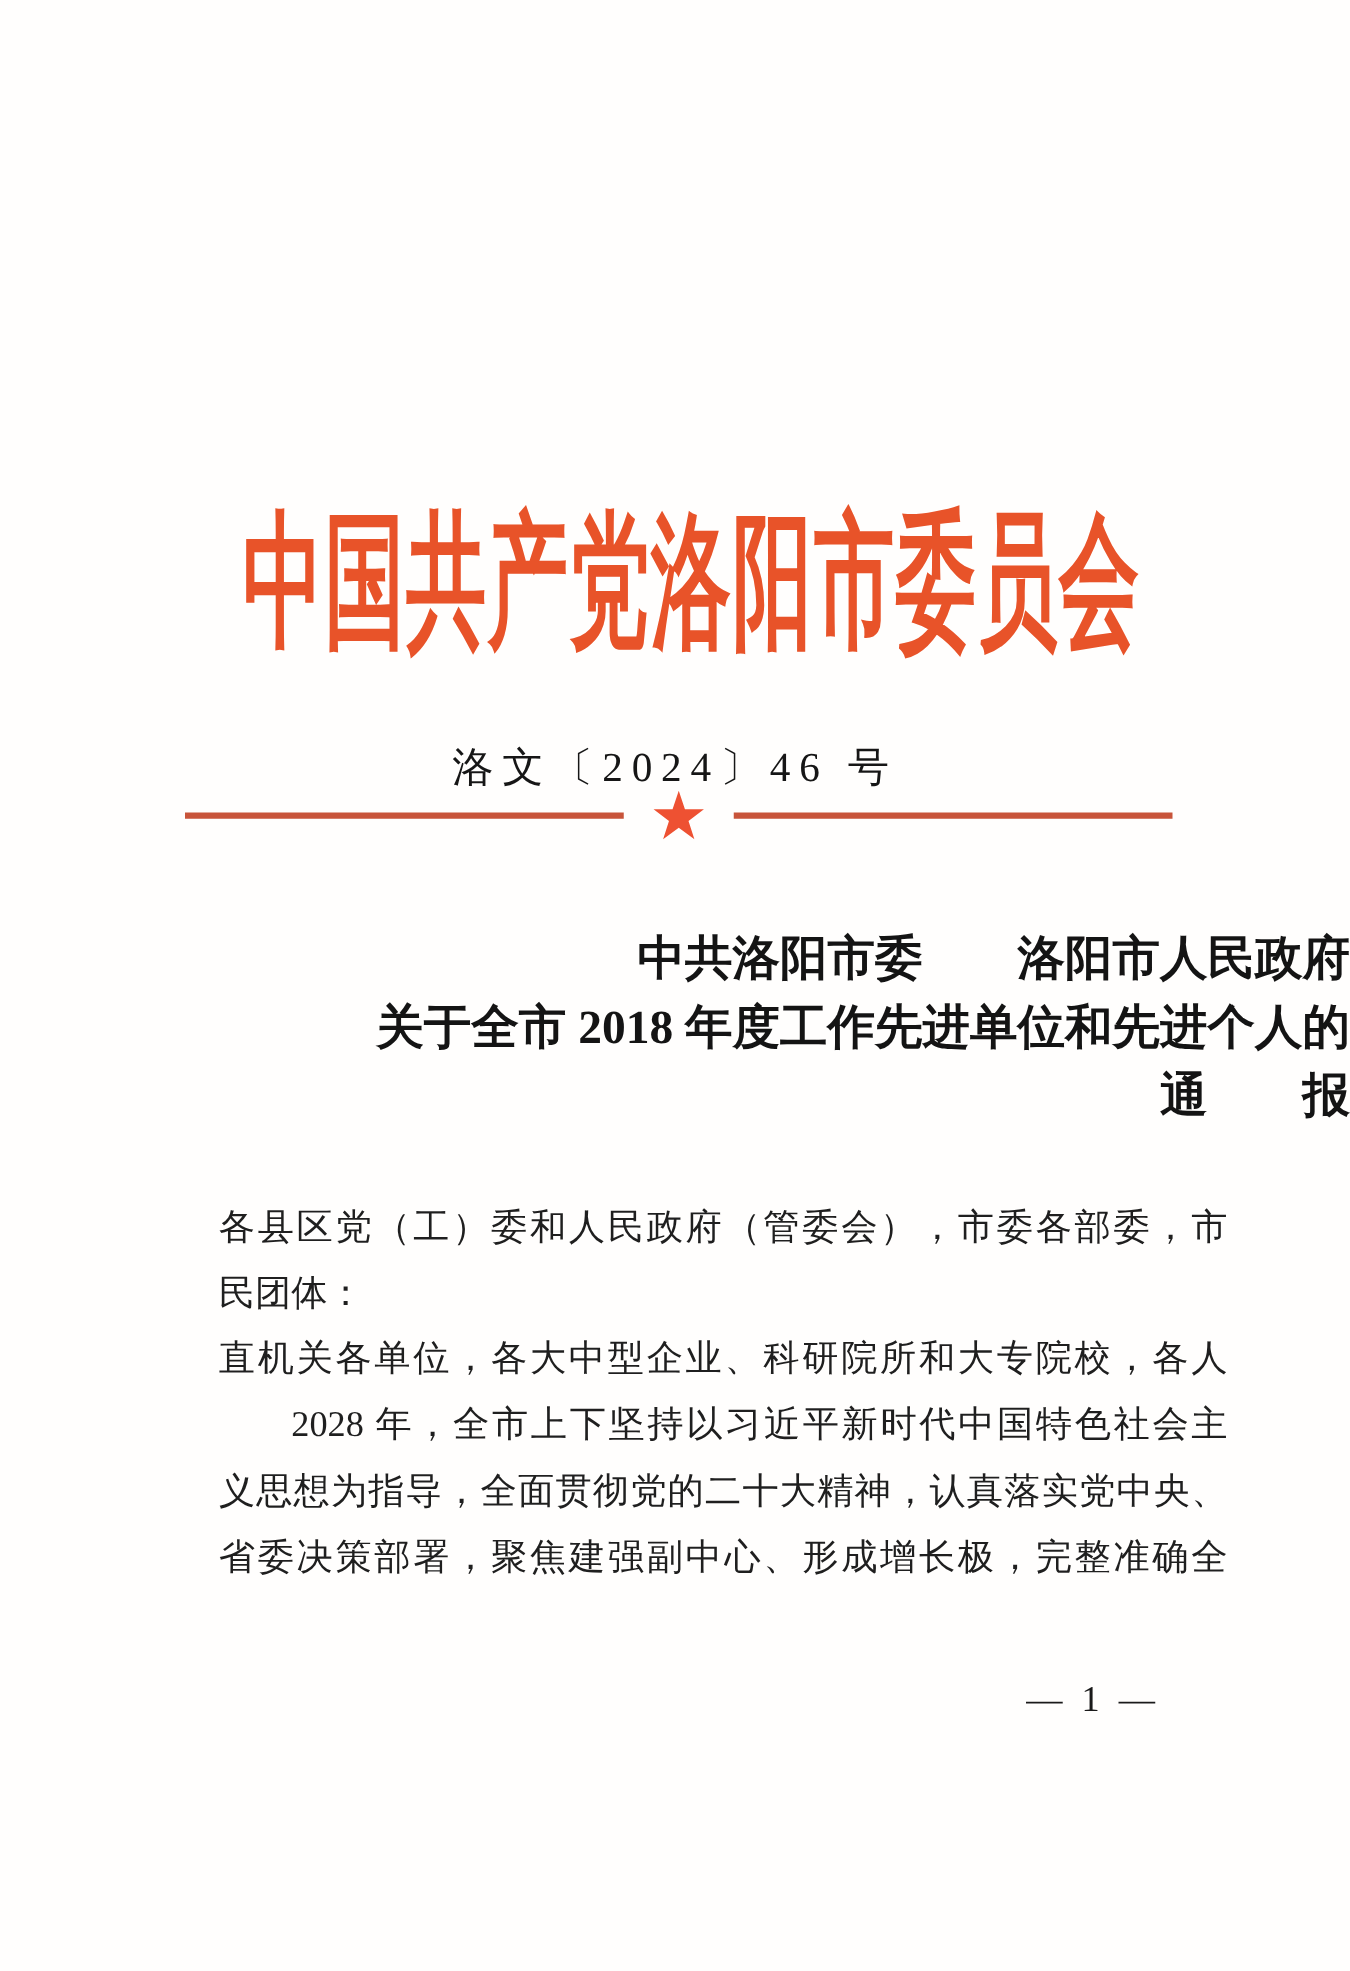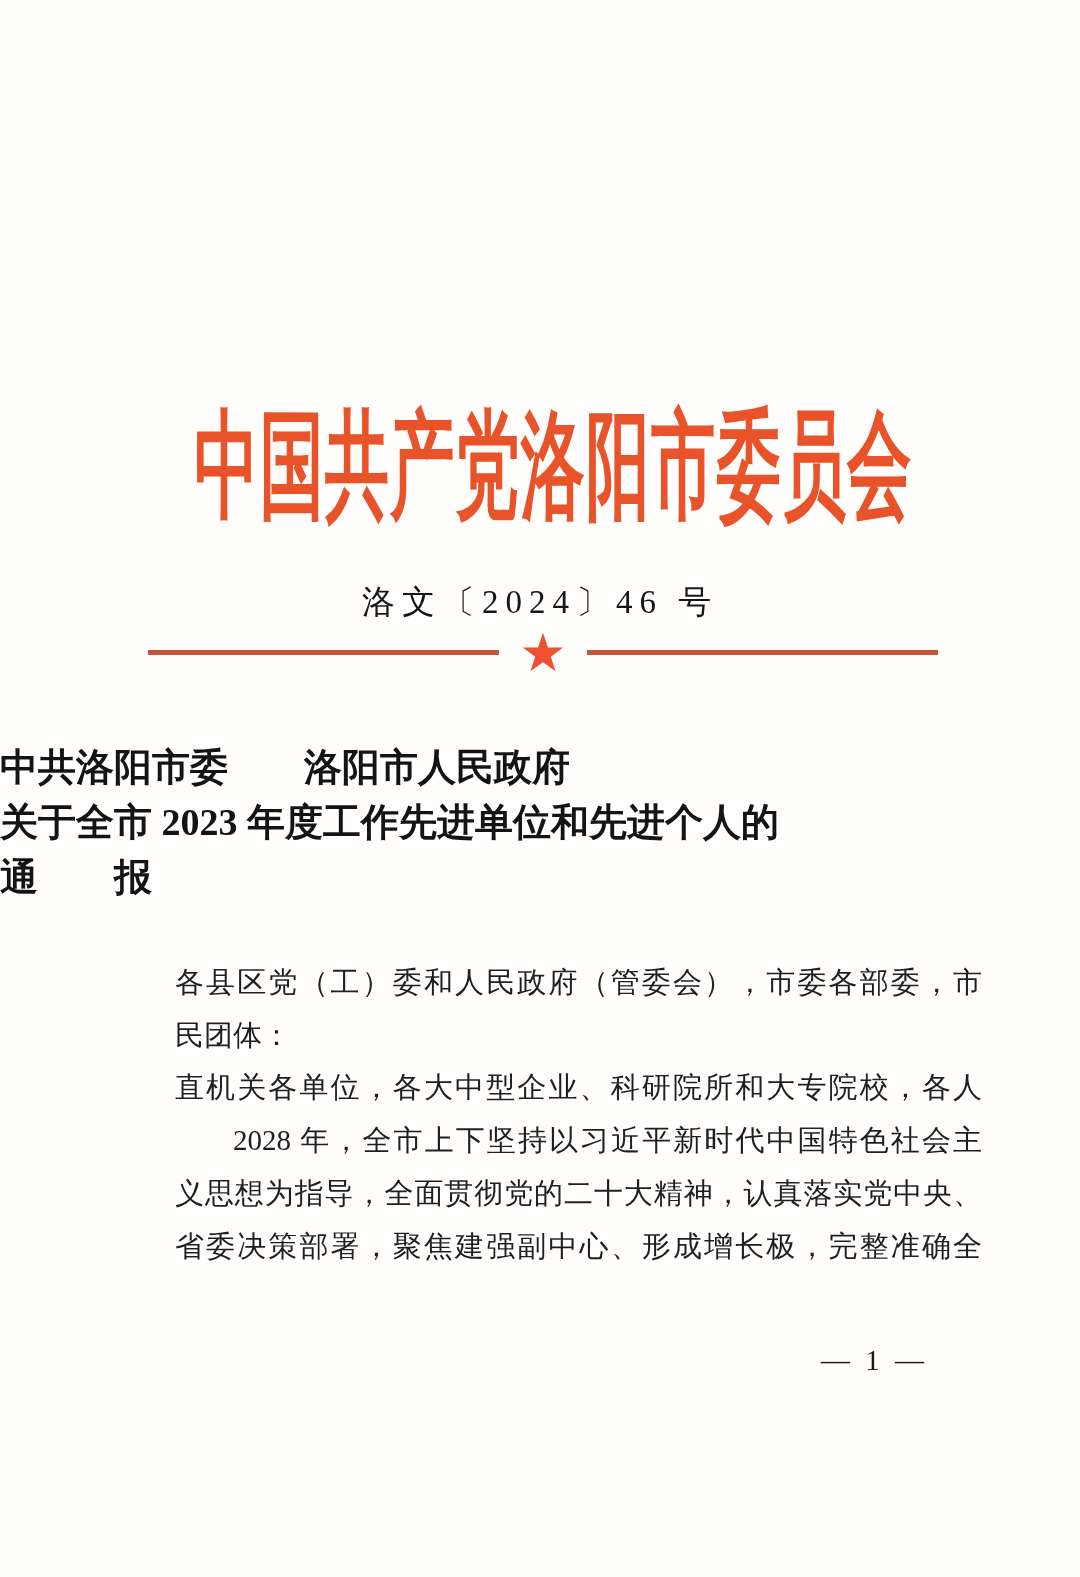--- a/index.html
+++ b/index.html
@@ -34,21 +34,21 @@
     color: var(--accent-red);
     white-space: nowrap;
     transform: scale(0.64, 1.18);
     transform-origin: 50% 0;
     letter-spacing: 2px;
   }
 
   
   .doc-number {
     position: absolute;
-    top: 580px;
+    top: 592px;
     left: 0;
     right: 0;
     text-align: center;
     font-size: 33px;
     letter-spacing: 7px;
     color: #161616;
     white-space: nowrap;
   }
 
   
@@ -74,21 +74,21 @@
   }
   .divider svg { display: block; width: 100%; height: 100%; }
   .divider polygon { fill: var(--star-red); }
 
   
   .doc-title {
     position: absolute;
     top: 740px;
     left: 0;
     right: 0;
-    text-align: left;
+    text-align: right;
     font-size: 38px;
     line-height: 55px;
     font-weight: 700;
     color: #141414;
     white-space: nowrap;
   }
 
   
   .body-text {
     position: absolute;
@@ -129,21 +129,21 @@
     <span class="star-wrap">
       <svg viewBox="0 0 100 100" aria-hidden="true">
         <polygon points="50,4 61.8,39.2 98,39.2 68.6,61.2 79.8,96 50,74.4 20.2,96 31.4,61.2 2,39.2 38.2,39.2"></polygon>
       </svg>
     </span>
     <div class="dline"></div>
   </div>
 
   <div class="doc-title">
     <div class="tl">中共洛阳市委　　洛阳市人民政府</div>
-    <div class="tl">关于全市 2023 年度工作先进单位和先进个人的</div>
+    <div class="tl">关于全市 2018 年度工作先进单位和先进个人的</div>
     <div class="tl">通　　报</div>
   </div>
 
   <div class="body-text">
     <div class="bl j">各县区党（工）委和人民政府（管委会），市委各部委，市</div>
     <div class="bl">民团体：</div>
     <div class="bl j">直机关各单位，各大中型企业、科研院所和大专院校，各人</div>
     <div class="bl j ind">2028 年，全市上下坚持以习近平新时代中国特色社会主</div>
     <div class="bl j">义思想为指导，全面贯彻党的二十大精神，认真落实党中央、</div>
     <div class="bl j">省委决策部署，聚焦建强副中心、形成增长极，完整准确全</div>

